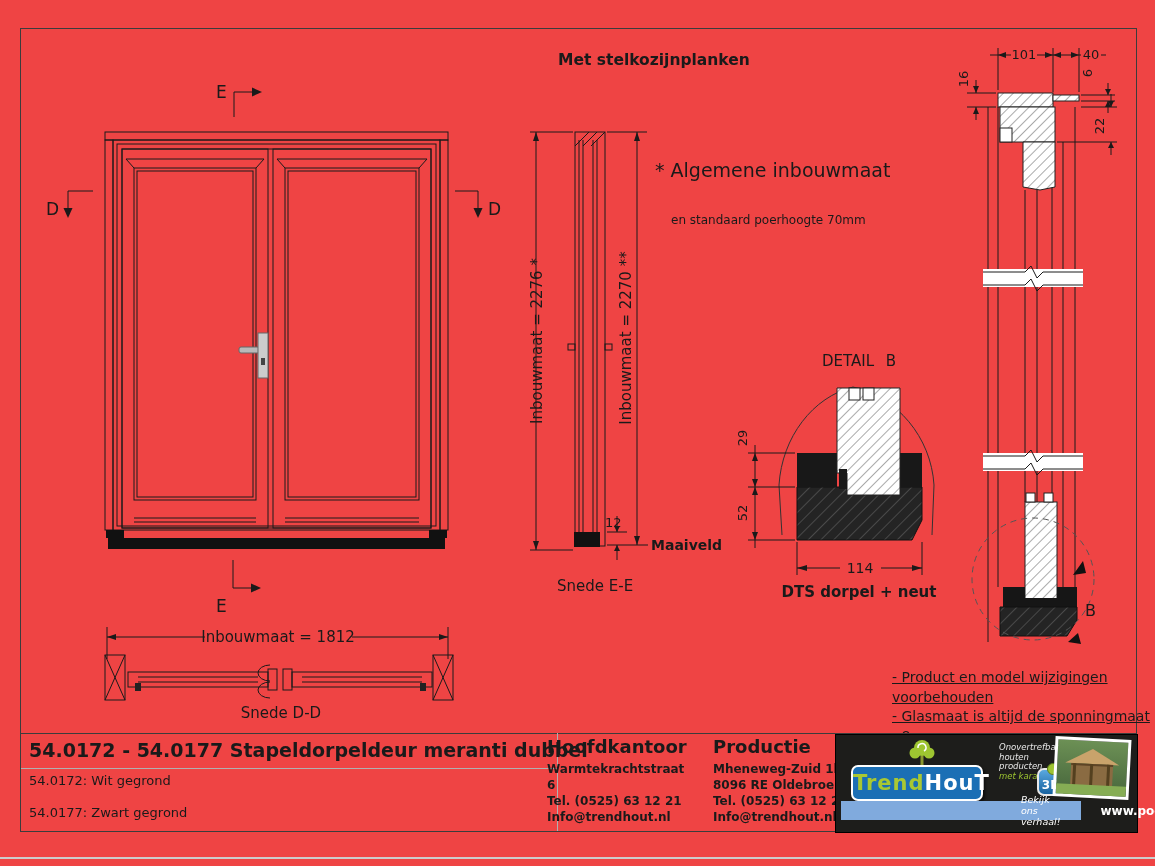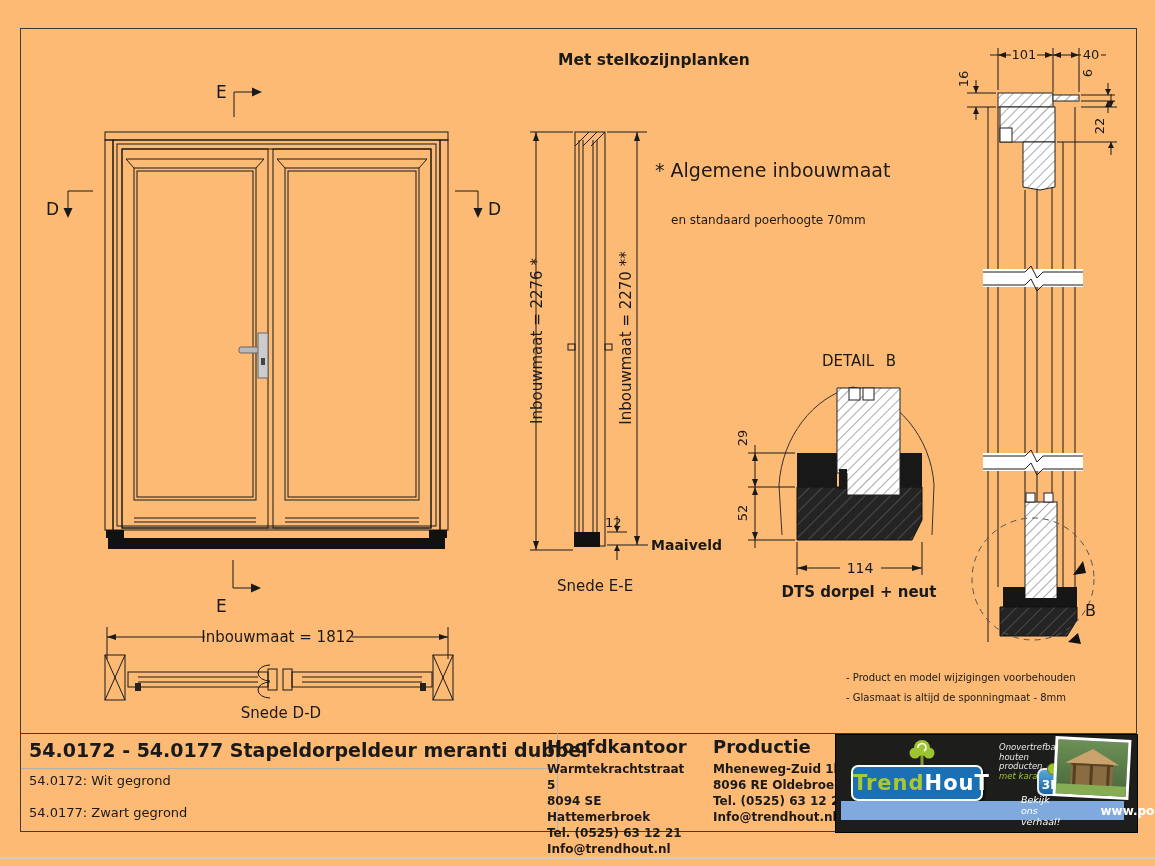--- a/index.html
+++ b/index.html
@@ -1,16 +1,16 @@
 <!DOCTYPE html>
 <html><head>
 <meta charset="utf-8">
 <style>
   html,body{margin:0;padding:0;background:#ffffff;}
-  #stage{position:relative;width:1155px;height:866px;background:#fdba74;overflow:hidden;
+  #stage{position:relative;width:1155px;height:866px;background:#ef4444;overflow:hidden;
          font-family:"DejaVu Sans",sans-serif;color:#1a1a1a;}
   .abs{position:absolute;}
   .sheet-border{left:20px;top:28px;width:1115px;height:802px;border:1px solid #3c3c3c;}
   .hline{background:#9a9a9a;height:1px;}
   .vline{background:#9a9a9a;width:1px;}
   .t{font-family:"DejaVu Sans",sans-serif;fill:#1a1a1a;}
   .dwg-text{font-family:"DejaVu Sans",sans-serif;color:#1a1a1a;}
   .bold{font-weight:bold;}
   
   .tb-title{left:29px;top:739px;font-size:19px;font-weight:bold;}
@@ -32,21 +32,21 @@
            background:linear-gradient(#5aa8e0,#17629f);display:flex;align-items:flex-end;justify-content:center;
            color:#fff;font-weight:bold;font-size:12px;padding-bottom:2px;box-sizing:border-box;}
   .badge-tree{left:211px;top:28px;width:10px;height:10px;border-radius:50%;background:#9ec531;border:1px solid #5d7a1c;}
   .photo{left:218px;top:3px;width:76px;height:60px;background:linear-gradient(#6c9055,#47663c);
          border:3px solid #fff;box-sizing:border-box;transform:rotate(3deg);overflow:hidden;}
   .roof{left:8px;top:8px;width:0;height:0;border-left:27px solid transparent;border-right:27px solid transparent;
         border-bottom:15px solid #c9a36b;}
   .cabin{left:14px;top:23px;width:42px;height:22px;background:#8a6b42;border-top:2px solid #5d4426;}
   .post{top:23px;width:3px;height:22px;background:#54401f;}
   .grass{left:0;top:44px;width:70px;height:12px;background:#86ad54;}
-  .strip{left:5px;top:66px;width:283px;height:19px;background:#80aadd;display:flex;align-items:center;gap:40px;}
+  .strip{left:5px;top:66px;width:240px;height:19px;background:#80aadd;display:flex;align-items:center;gap:40px;}
   .soc{width:11px;height:11px;border-radius:3px;background:#a9c832;margin-left:3px;}
   .tagline{margin-left:8px;font-style:italic;font-size:9.5px;color:#fff;}
   .website{margin-left:auto;margin-right:7px;font-size:12px;font-weight:bold;color:#fff;}
   .tree-icon{left:72px;top:4px;}
 </style>
 </head>
 <body>
 
 <div id="stage">
 
@@ -324,37 +324,36 @@
       <rect x="178" y="44" width="9" height="21"></rect>
         <rect x="193" y="44" width="9" height="21"></rect>
       <path d="M 180,40 A 12 8 0 1 0 180,56"></path>
         <path d="M 180,57 A 12 8 0 1 0 180,73"></path>
     </g>
     <rect x="45" y="58" width="6" height="8" fill="#222"></rect>
     <rect x="330" y="58" width="6" height="8" fill="#222"></rect>
     <text class="t" font-size="15" text-anchor="middle" x="191" y="93">Snede D-D</text>
   </svg>
 
-  <div class="abs dwg-text" style="left:846px;top:668px;font-size:10px;line-height:19.5px;">
+  <div class="abs dwg-text" style="left:892px;top:668px;font-size:14px;line-height:19.5px;text-decoration:underline;">
     <div>- Product en model wijzigingen voorbehouden</div>
     <div>- Glasmaat is altijd de sponningmaat - 8mm</div>
   </div>
 
   <div class="abs hline" style="left:20px;top:733px;width:1116px;background:#3c3c3c;"></div>
   <div class="abs hline" style="left:21px;top:768px;width:536px;background:#b0b0b0;"></div>
   <div class="abs vline" style="left:557px;top:733px;height:98px;background:#b0b0b0;"></div>
 
   <div class="abs dwg-text tb-title">54.0172 - 54.0177 Stapeldorpeldeur meranti dubbel</div>
   <div class="abs dwg-text tb-var1">54.0172: Wit gegrond</div>
   <div class="abs dwg-text tb-var2">54.0177: Zwart gegrond</div>
 
   <div class="abs dwg-text tb-col" style="left:547px;">
     <h3>Hoofdkantoor</h3>
-    <div>Warmtekrachtstraat 5</div>
-    <div>8094 SE Hattemerbroek</div>
+    <div>Warmtekrachtstraat 6</div>
     <div>Tel. (0525) 63 12 21</div>
     <div>Info@trendhout.nl</div>
   </div>
 
   <div class="abs dwg-text tb-col" style="left:713px;">
     <h3>Productie</h3>
     <div>Mheneweg-Zuid 1b</div>
     <div>8096 RE Oldebroek</div>
     <div>Tel. (0525) 63 12 21</div>
     <div>Info@trendhout.nl</div>

